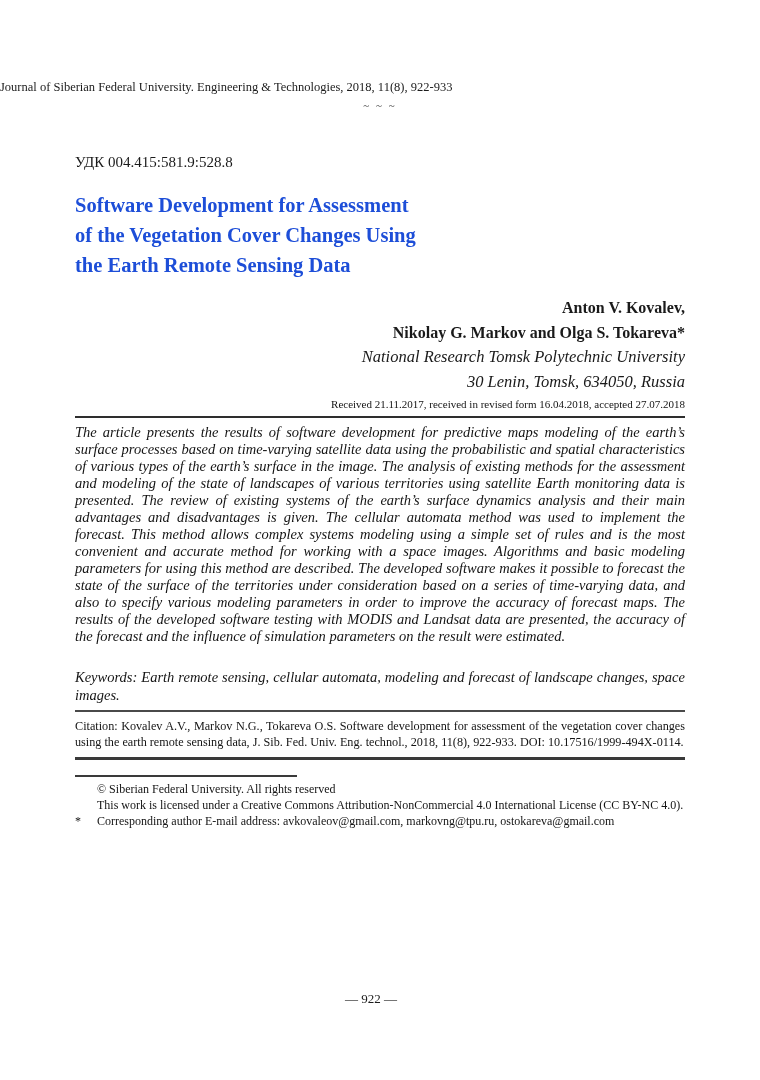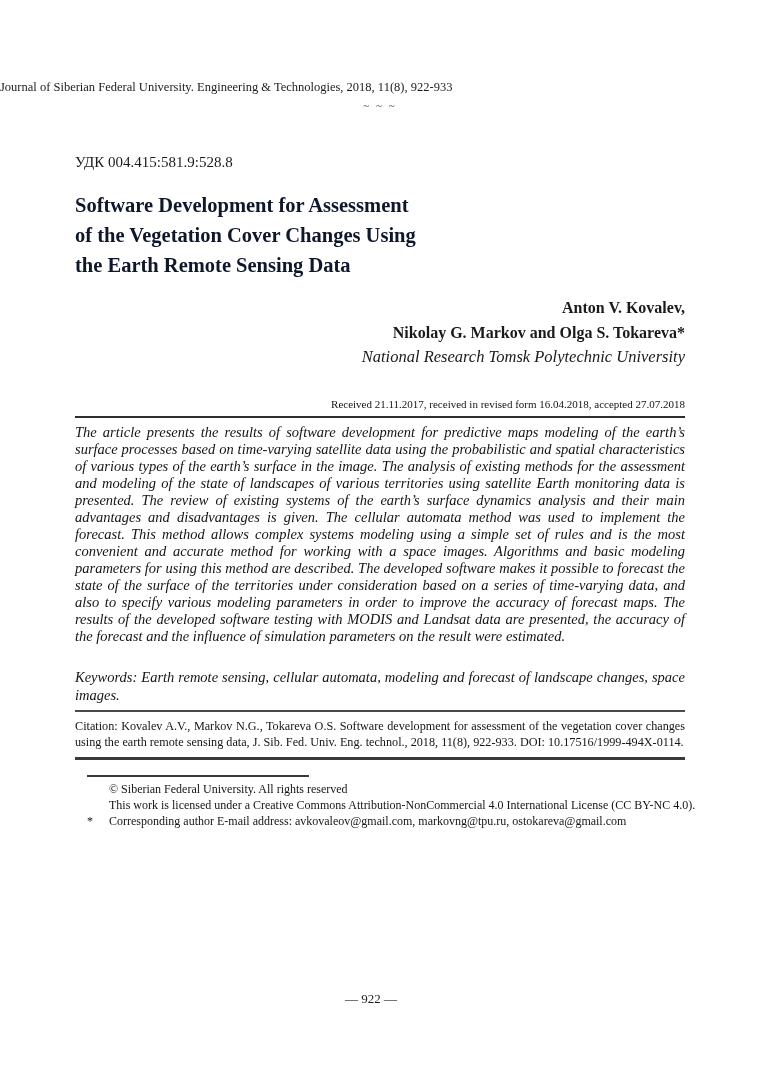--- a/index.html
+++ b/index.html
@@ -35,21 +35,21 @@
     top: 154px; left: 75px;
     font-size: 15px;
     font-family: Liberation Serif, serif;
   }
   .title {
     position: absolute;
     top: 190px; left: 75px; width: 560px;
     font-size: 20.5px;
     font-weight: bold;
     line-height: 30px;
-    color: #0f172a;
+    color: #1d4ed8;
   }
   .authors {
     position: absolute;
     top: 296px; right: 75px; width: 560px;
     text-align: right;
     line-height: 24.5px;
   }
   .authors .bold-line { font-size: 16px; font-weight: bold; }
   .authors .italic-line { font-size: 16.5px; font-style: italic; }
   .received {
@@ -88,21 +88,21 @@
   .citation {
     position: absolute;
     top: 719px; left: 75px; width: 610px;
     font-size: 12.2px;
     line-height: 15.5px;
     text-align: justify;
     color: #141414;
   }
   .footnotes {
     position: absolute;
-    top: 775px; left: 87px; width: 610px;
+    top: 775px; left: 75px; width: 610px;
     font-size: 12px;
     line-height: 16px;
     color: #141414;
   }
   .footnote-rule {
     width: 222px; height: 2px;
     background: #3a3a3a;
     margin-bottom: 4px;
   }
   .footnote-line { padding-left: 22px; }
@@ -134,20 +134,21 @@
   <div class="title">
     <div>Software Development for Assessment</div>
     <div>of the Vegetation Cover Changes Using</div>
     <div>the Earth Remote Sensing Data</div>
   </div>
 
   <div class="authors">
     <div class="bold-line">Anton V. Kovalev,</div>
     <div class="bold-line">Nikolay G. Markov and Olga S. Tokareva*</div>
     <div class="italic-line">National Research Tomsk Polytechnic University</div>
+    <div class="italic-line">30 Lenin, Tomsk, 634050, Russia</div>
   </div>
 
   <div class="received">Received 21.11.2017, received in revised form 16.04.2018, accepted 27.07.2018</div>
 
   <div class="rule rule-received"></div>
 
   <div class="abstract">The article presents the results of software development for predictive maps modeling of the earth’s surface processes based on time-varying satellite data using the probabilistic and spatial characteristics of various types of the earth’s surface in the image. The analysis of existing methods for the assessment and modeling of the state of landscapes of various territories using satellite Earth monitoring data is presented. The review of existing systems of the earth’s surface dynamics analysis and their main advantages and disadvantages is given. The cellular automata method was used to implement the forecast. This method allows complex systems modeling using a simple set of rules and is the most convenient and accurate method for working with a space images. Algorithms and basic modeling parameters for using this method are described. The developed software makes it possible to forecast the state of the surface of the territories under consideration based on a series of time-varying data, and also to specify various modeling parameters in order to improve the accuracy of forecast maps. The results of the developed software testing with MODIS and Landsat data are presented, the accuracy of the forecast and the influence of simulation parameters on the result were estimated.</div>
 
   <div class="keywords">Keywords: Earth remote sensing, cellular automata, modeling and forecast of landscape changes, space images.</div>
 

